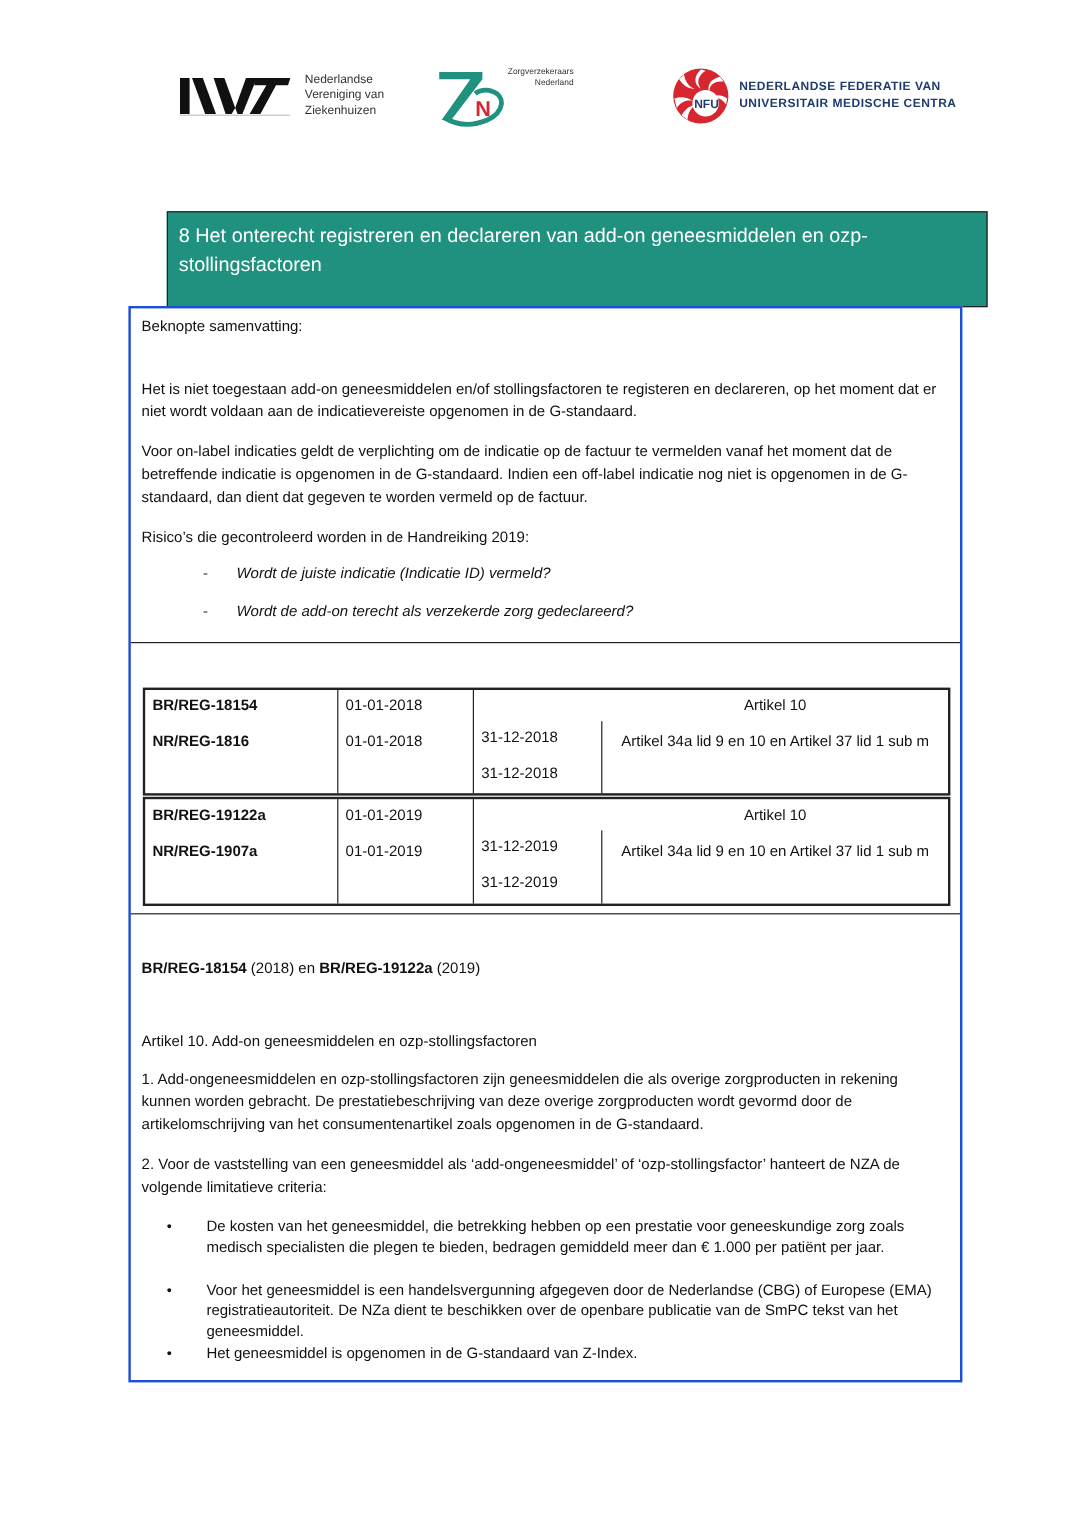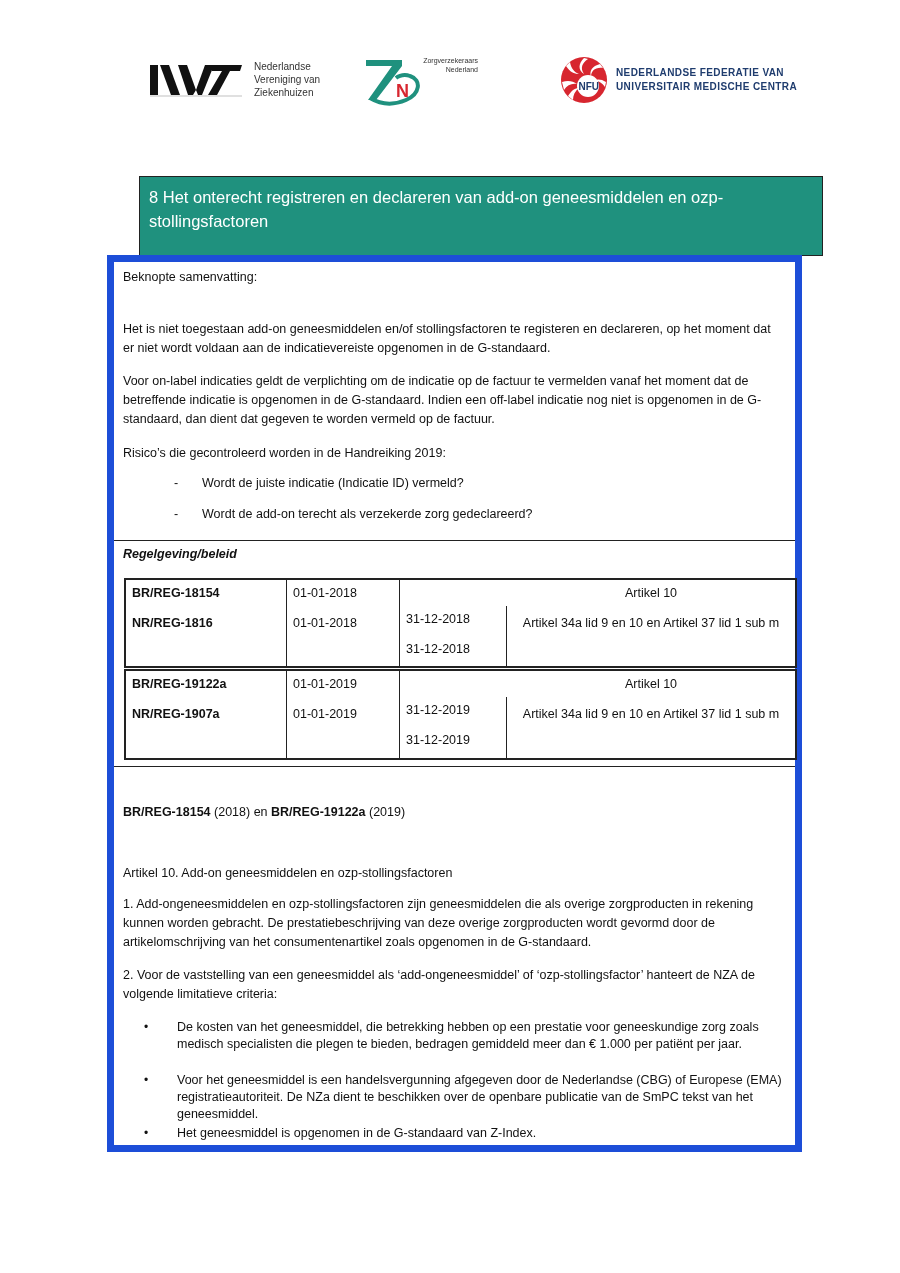--- a/index.html
+++ b/index.html
@@ -9,29 +9,29 @@
   .nvz-mark { width:92px; height:34px; }
   .nvz-text { margin-left:12px; font-size:10px; line-height:13px; color:#333; }
   .logo-zn { position:absolute; left:362px; top:2px; width:120px; height:52px; }
   .zn-text { position:absolute; left:56px; top:2px; font-size:7px; line-height:9px; color:#333; text-align:right; width:60px; }
   .logo-nfu { position:absolute; left:560px; top:4px; display:flex; align-items:center; }
   .nfu-text { margin-left:8px; font-size:10px; line-height:14px; color:#1f3c6e; letter-spacing:0.4px; font-weight:bold; }
 
   .header-box { position:absolute; left:107px; top:176px; width:684px; height:80px; background:#1f917e; border:1px solid #222; box-sizing:border-box;margin-left:32px; }
   .header-title { color:#fff; font-size:16.5px; line-height:24px; padding:8px 8px 0 9px; }
 
-  .main-box { position:absolute; left:107px; top:255px; width:695px; height:897px; border:7px solid #1d4ed8; box-sizing:border-box; background:#fff; }
+  .main-box { position:absolute; left:107px; top:255px; width:695px; height:897px; border:2px solid #1d4ed8; box-sizing:border-box; background:#fff; }
   .section { position:absolute; left:0; width:100%; box-sizing:border-box; border-bottom:1px solid #222; }
   .sec1 { top:0; height:279px; }
   .sec2 { top:279px; height:226px; }
   .sec3 { top:505px; height:390px; border-bottom:none; }
 
   .txt { position:absolute; left:9px; right:10px; font-size:12.5px; line-height:19px; }
   .italic-b { font-style:italic; font-weight:bold; }
-  .dash-item { position:absolute; left:60px; font-size:12.5px; line-height:19px; }
+  .dash-item { position:absolute; left:60px; font-size:12.5px; line-height:19px;font-style:italic; }
   .dash-item .dash { display:inline-block; width:28px; }
 
   .reg-table { position:absolute; left:10px; width:673px; border:2px solid #222; box-sizing:border-box; display:flex; }
   .reg-col { border-right:1px solid #222; box-sizing:border-box; padding:4px 6px; font-size:12.5px; line-height:19px; }
   .reg-col:last-child { border-right:none; }
   .c1 { width:161px; font-weight:bold; }
   .c2 { width:113px; }
   .c3 { width:107px;margin-top:26px; }
   .c4 { flex:1;text-align:center; }
   .reg-col .line { margin-bottom:11px; }
@@ -106,21 +106,20 @@
     <div class="txt" style="top:182px">Risico’s die gecontroleerd worden in de Handreiking 2019:</div>
     <div class="dash-item" style="top:212px">
       <span class="dash">-</span><span>Wordt de juiste indicatie (Indicatie ID) vermeld?</span>
     </div>
     <div class="dash-item" style="top:243px">
       <span class="dash">-</span><span>Wordt de add-on terecht als verzekerde zorg gedeclareerd?</span>
     </div>
   </div>
 
   <div class="section sec2">
-    <div class="txt italic-b" style="top:4px">Regelgeving/beleid</div>
 
     <div class="reg-table" style="top:37px;height:90px">
       <div class="reg-col c1">
         <div class="line">BR/REG-18154</div>
         <div class="line">NR/REG-1816</div>
       </div>
       <div class="reg-col c2">
         <div class="line">01-01-2018</div>
         <div class="line">01-01-2018</div>
       </div>

